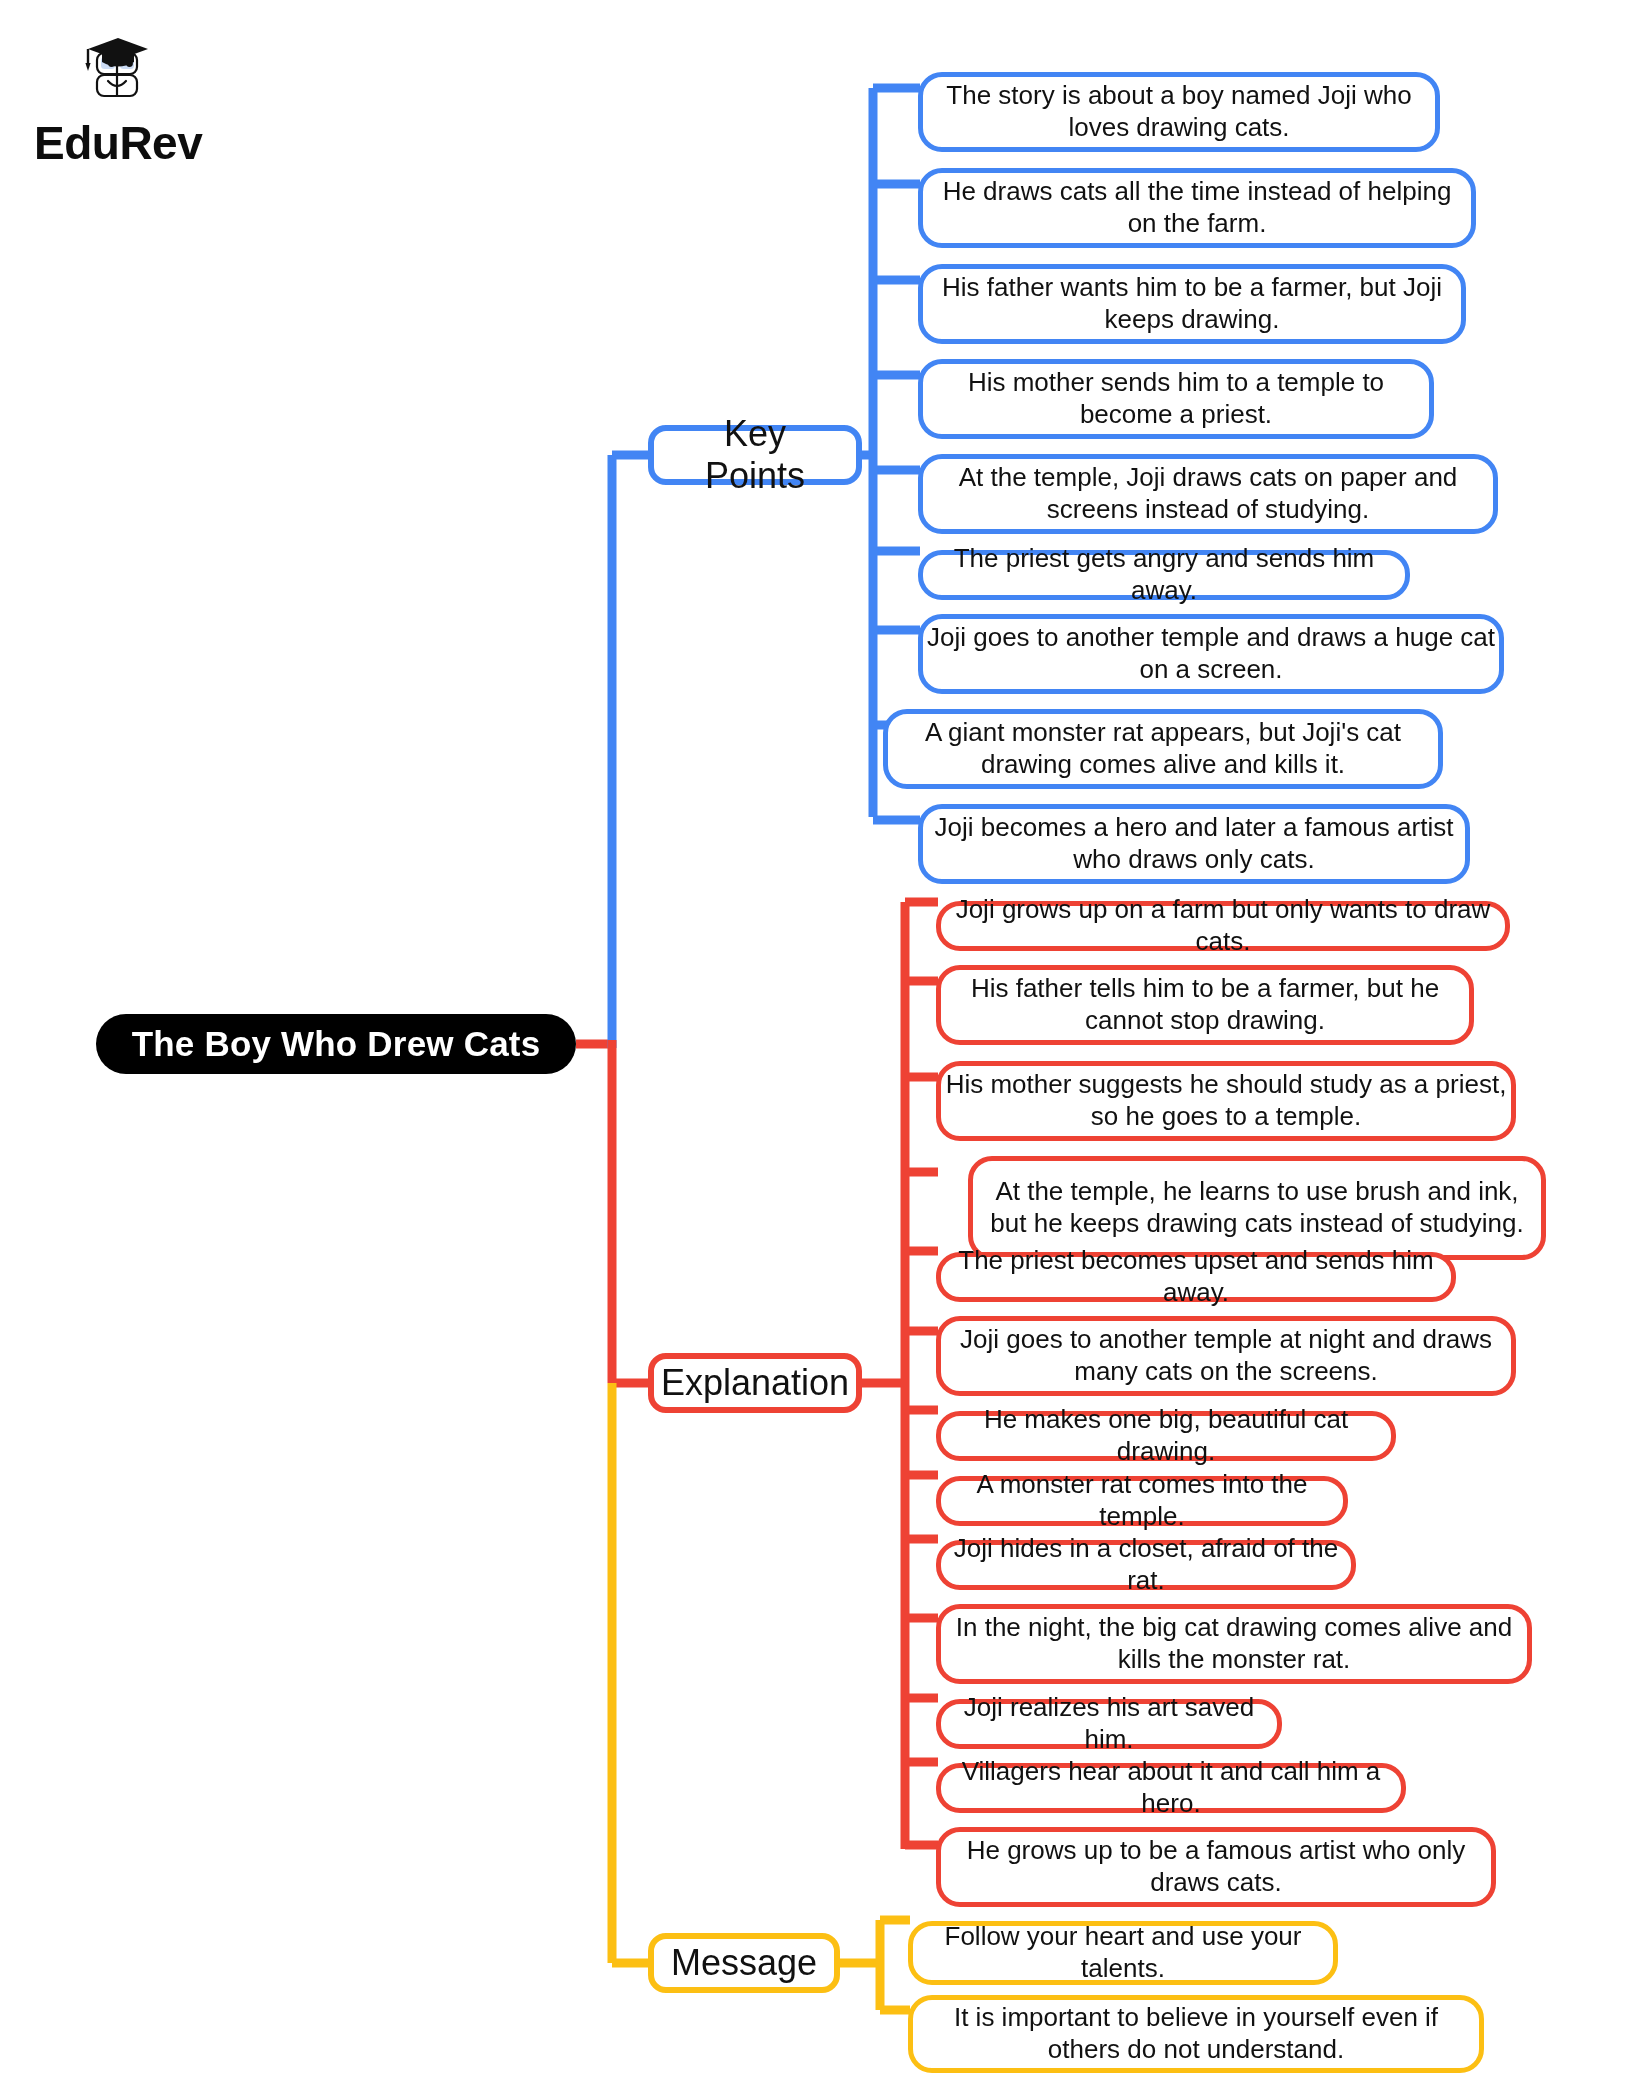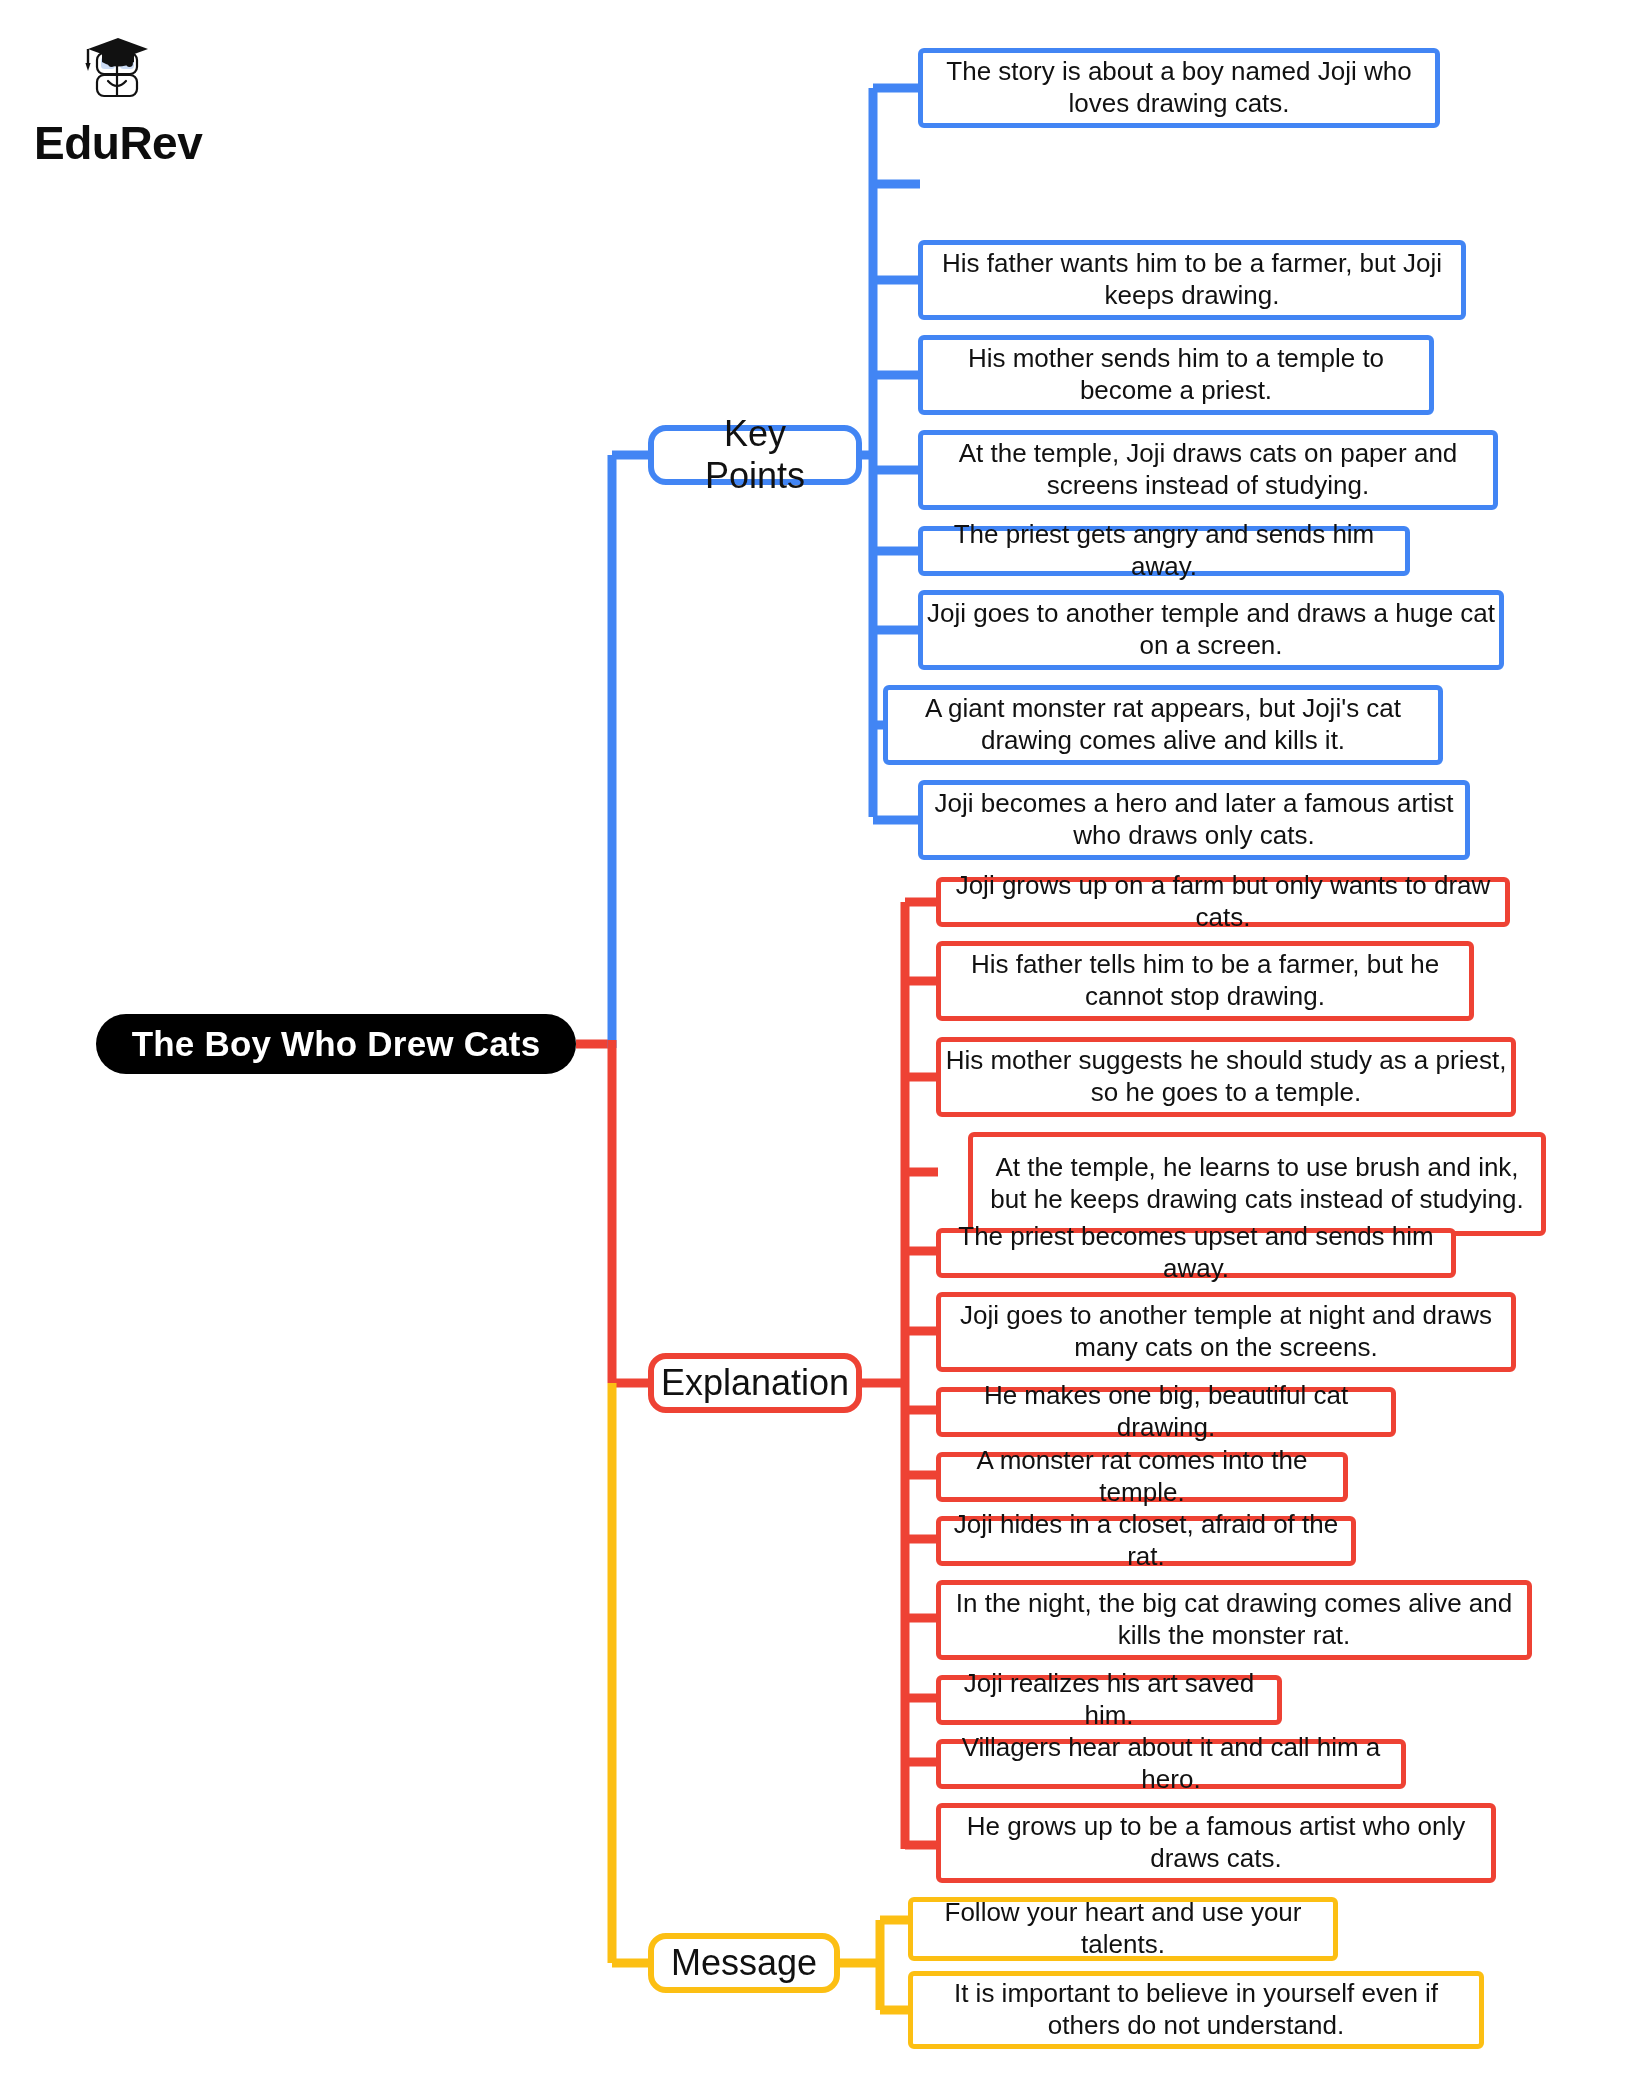--- a/index.html
+++ b/index.html
@@ -77,27 +77,28 @@
     font-size: 36px;
     color: #111111;
     padding: 0 16px;
   }
   .branch.blue  { border-color: #4285F4; }
   .branch.red   { border-color: #EE4234; }
   .branch.amber { border-color: #FCBF13; }
 
   
   .leaf {
-    border-radius: 6px;
+    border-radius: 24px;
     border-style: solid;
     border-width: 5px;
     font-size: 26px;
     line-height: 1.22;
     color: #111111;
     padding: 6px 2px;
+    margin-top: 24px;
   }
   .leaf.blue  { border-color: #4285F4; }
   .leaf.red   { border-color: #EE4234; }
   .leaf.amber { border-color: #FCBF13; }
   .leaf span { display: block; }
 </style>
 </head>
 <body>
 
 <div id="logo">
@@ -181,20 +182,23 @@
   <div class="node branch blue" style="left:648px; top:425px; width:214px; height:60px;">Key Points</div>
 
   <div class="node branch red" style="left:648px; top:1353px; width:214px; height:60px;">Explanation</div>
 
   <div class="node branch amber" style="left:648px; top:1933px; width:192px; height:60px;">Message</div>
 
   <div class="node leaf blue" style="left:918px; top:48px; width:522px; height:80px;">
     <span>The story is about a boy named Joji who loves drawing cats.</span>
     </div>
 
+  <div class="node leaf blue" style="left:918px; top:144px; width:558px; height:80px;">
+    <span>He draws cats all the time instead of helping on the farm.</span>
+    </div>
 
   <div class="node leaf blue" style="left:918px; top:240px; width:548px; height:80px;">
     <span>His father wants him to be a farmer, but Joji keeps drawing.</span>
     </div>
 
   <div class="node leaf blue" style="left:918px; top:335px; width:516px; height:80px;">
     <span>His mother sends him to a temple to become a priest.</span>
     </div>
 
   <div class="node leaf blue" style="left:918px; top:430px; width:580px; height:80px;">

